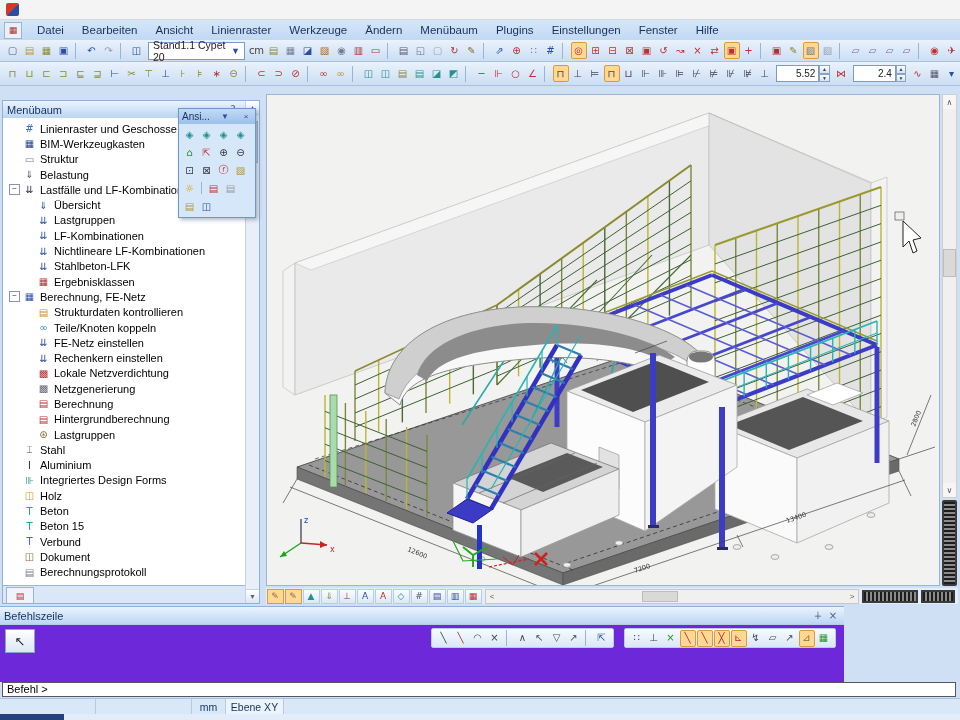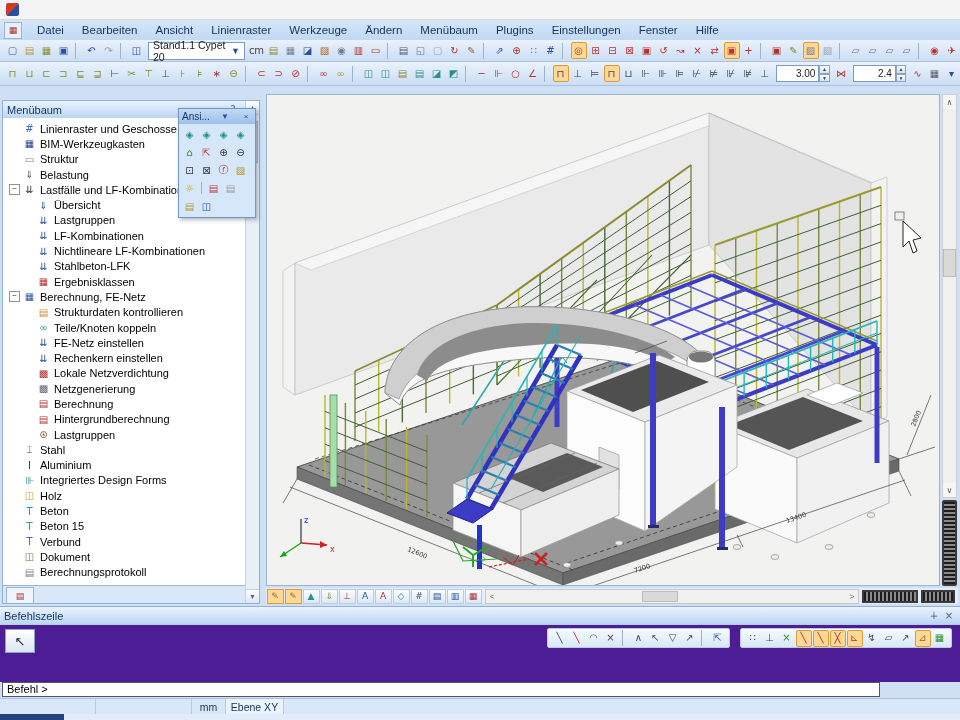--- a/index.html
+++ b/index.html
@@ -61,26 +61,26 @@
   .mbtn{width:17px;height:15px;margin:0 0.5px;padding:0;border:1px solid #b8cce4;background:linear-gradient(#fbfdff,#dce8f5);display:flex;align-items:center;justify-content:center;}
   .mbtn .g{font-family:"DejaVu Sans",sans-serif;font-size:9px;}
   .mbtn.hl{background:#ffd894;border-color:#d89c3c;}
   .hscroll{flex:1;height:13px;background:#f0f0ee;border:1px solid #c8c8c6;margin:0 3px;position:relative;display:flex;align-items:center;font-size:8px;color:#555;}
   .hscroll .ha{width:12px;text-align:center;}
   .hscroll .hth{position:absolute;left:42%;width:34px;height:9px;background:#d9d9d6;border:1px solid #bdbdbb;}
   .hscroll .ha.rt{margin-left:auto;}
   .hwheel{width:56px;height:13px;background:repeating-linear-gradient(90deg,#1c1c1c 0 2px,#8a8a8a 2px 4px);border:2px solid #3a3a3a;box-sizing:border-box;margin-right:3px;}
   .hwheel.short{width:34px;}
   
-  .cmd{position:absolute;left:0;top:606px;width:960px;height:76px;background:#4c1d95;border-top:1px solid #8fb0d8;box-sizing:border-box;}
+  .cmd{position:absolute;left:0;top:606px;width:844px;height:76px;background:#6d28d9;border-top:1px solid #8fb0d8;box-sizing:border-box;}
   .cmd .panelh{border-bottom:1px solid #b6cbe4;}
   .cursorbtn{position:absolute;left:5px;top:22px;width:30px;height:24px;background:linear-gradient(#ffffff,#dde6f2);border:1px solid #8aa4c8;font-size:13px;color:#223;display:flex;align-items:center;justify-content:center;font-family:"DejaVu Sans",sans-serif;}
   .snapwrap{position:absolute;right:8px;top:21px;display:flex;gap:10px;}
   .snapbar{display:flex;align-items:center;background:linear-gradient(#f6fafe,#dbe7f5);border:1px solid #b8cce4;border-radius:2px;padding:1px 3px;height:20px;box-sizing:border-box;}
-  .cmdin{position:absolute;left:2px;top:682px;width:878px;height:15px;background:#fff;border:1px solid #556;box-sizing:border-box;font-size:11px;line-height:13px;padding-left:4px;color:#000;}
+  .cmdin{position:absolute;left:2px;top:682px;width:954px;height:15px;background:#fff;border:1px solid #556;box-sizing:border-box;font-size:11px;line-height:13px;padding-left:4px;color:#000;}
   
   .status{position:absolute;left:0;top:698px;width:960px;height:16px;background:#d9e8f9;border-top:1px solid #aac2de;box-sizing:border-box;display:flex;font-size:10.5px;color:#15325e;}
   .scell{border-right:1px solid #b6c9e0;display:flex;align-items:center;justify-content:center;box-sizing:border-box;}
   .sc1{width:96px;} .sc2{width:96px;} .sc3{width:34px;} .sc4{width:58px;background:#ebf3fc;} .sc5{padding-left:8px;justify-content:flex-start;flex:1;border-right:none;}
   .strip{position:absolute;left:0;top:714px;width:960px;height:6px;background:#e2edf9;}
   .strip .navy{position:absolute;left:0;top:0;width:64px;height:6px;background:#24407e;}
 </style>
 </head>
 <body>
 
@@ -389,21 +389,21 @@
           <span class="g" style="color: rgb(68, 68, 85);">⊮</span>
         </button>
         <button class="tbtn">
           <span class="g" style="color: rgb(68, 68, 85);">⊯</span>
         </button>
         <button class="tbtn">
           <span class="g" style="color: rgb(68, 68, 85);">⊥</span>
         </button>
       </span>
     <span class="spin">
-        <span>3.00</span>
+        <span>5.52</span>
       </span>
     <span class="ud">
         <span>▲</span>
         <span>▼</span>
       </span>
     <span style="display:flex;align-items:center;">
         <button class="tbtn">
           <span class="g" style="color: rgb(192, 48, 48);">⋈</span>
         </button>
       </span>

